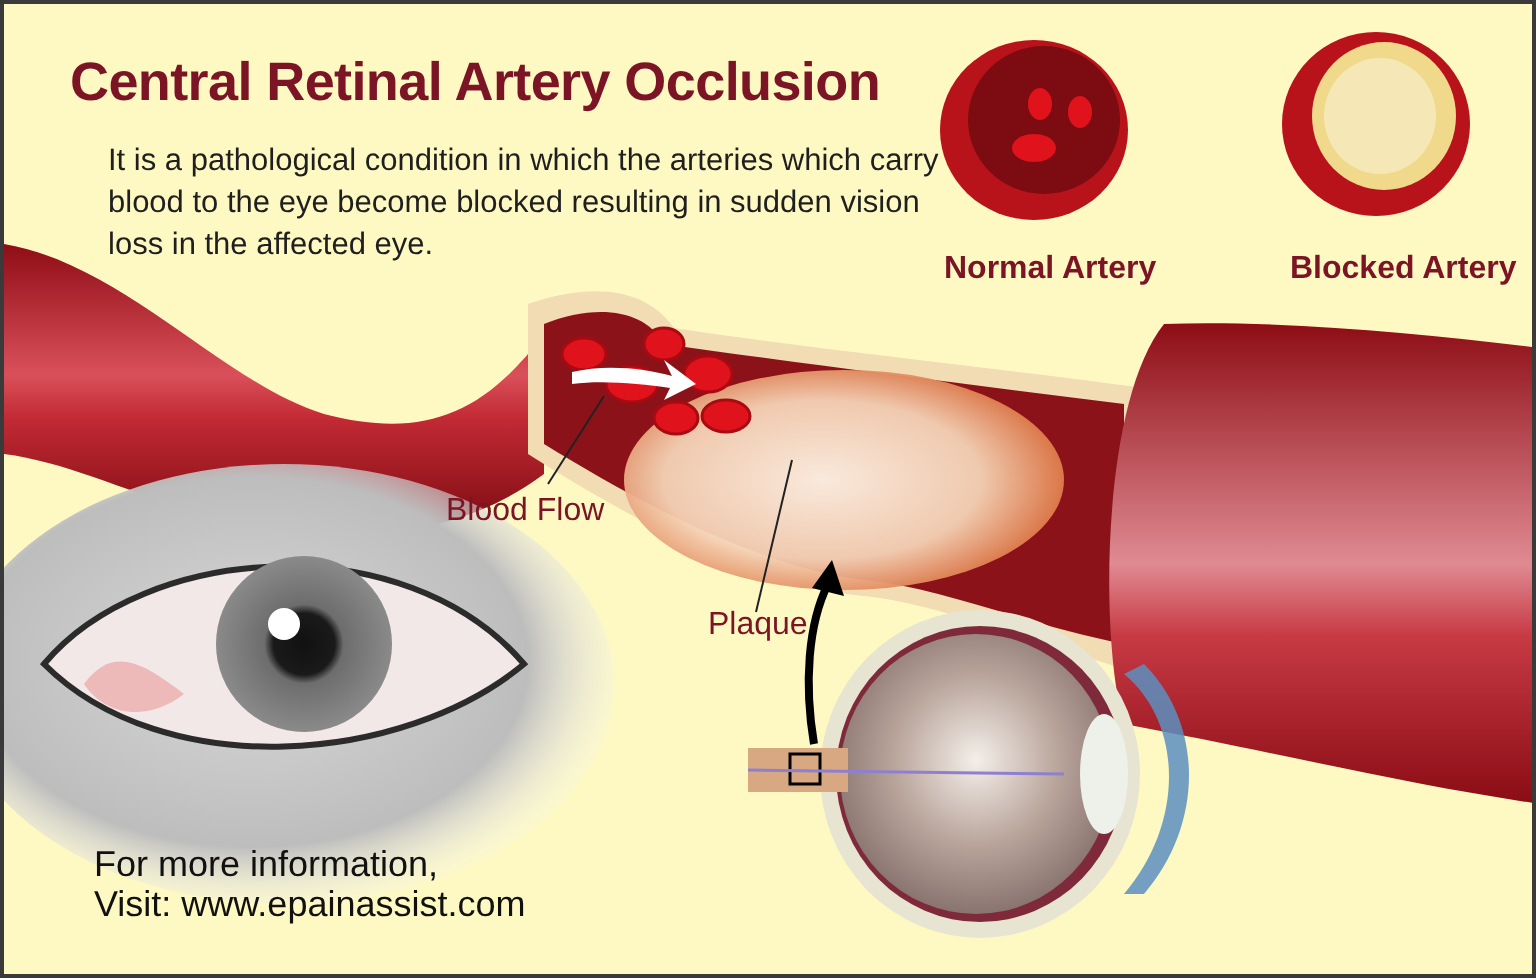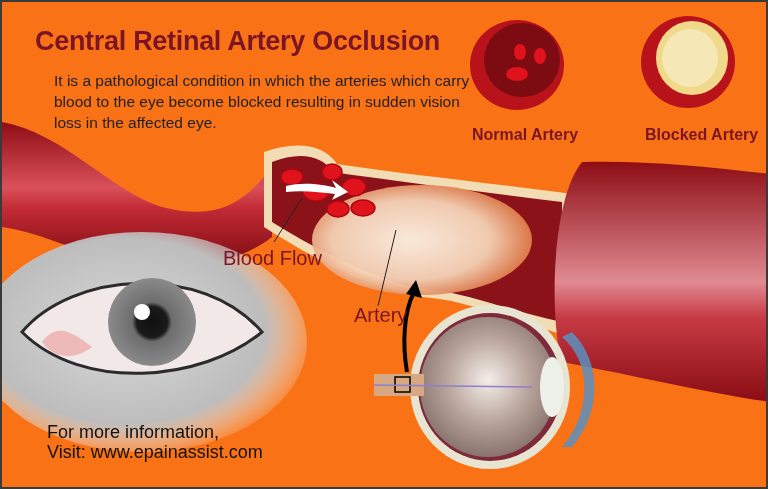--- a/index.html
+++ b/index.html
@@ -1,32 +1,32 @@
 <!DOCTYPE html>
 <html><head>
 <meta charset="utf-8">
 <style>
   * { box-sizing: border-box; margin: 0; padding: 0; }
   html, body { width: 768px; height: 489px; overflow: hidden; background: #fff; }
   body { font-family: "Liberation Sans", "DejaVu Sans", sans-serif; }
   .frame {
     position: relative; width: 768px; height: 489px;
-    background: #f97316; border: 2px solid #3a3a3a; overflow: hidden;
+    background: #fef9c3; border: 2px solid #3a3a3a; overflow: hidden;
   }
   .layer { position: absolute; left: 0; top: 0; }
   .title {
     position: absolute; left: 33px; top: 24px;
     font-size: 27px; font-weight: bold; color: #7b1526; letter-spacing: -0.3px;
   }
   .desc {
     position: absolute; left: 52px; top: 68px; width: 430px;
     font-size: 15.5px; line-height: 21px; color: #1f1f1f;
   }
   .lbl { position: absolute; font-weight: bold; color: #7b1526; font-size: 16px; }
-  .callout { position: absolute; font-size: 20px; color: #7b1526; }
+  .callout { position: absolute; font-size: 16px; color: #7b1526; }
   .footer {
     position: absolute; left: 45px; top: 420px;
     font-size: 18px; line-height: 20px; color: #111;
   }
 </style>
 </head>
 <body>
 
 <div class="frame">
 
@@ -126,20 +126,20 @@
     </g>
   </svg>
 
   <div class="title">Central Retinal Artery Occlusion</div>
   <div class="desc">It is a pathological condition in which the arteries which carry blood to the eye become blocked resulting in sudden vision loss in the affected eye.</div>
 
   <div class="lbl" style="left:470px; top:124px;">Normal Artery</div>
   <div class="lbl" style="left:643px; top:124px;">Blocked Artery</div>
 
   <div class="callout" style="left:221px; top:245px;">Blood Flow</div>
-  <div class="callout" style="left:352px; top:302px;">Artery</div>
+  <div class="callout" style="left:352px; top:302px;">Plaque</div>
 
   <div class="footer">
     <div>For more information,</div>
     <div>Visit: www.epainassist.com</div>
   </div>
 
 </div>
 
 </body></html>

